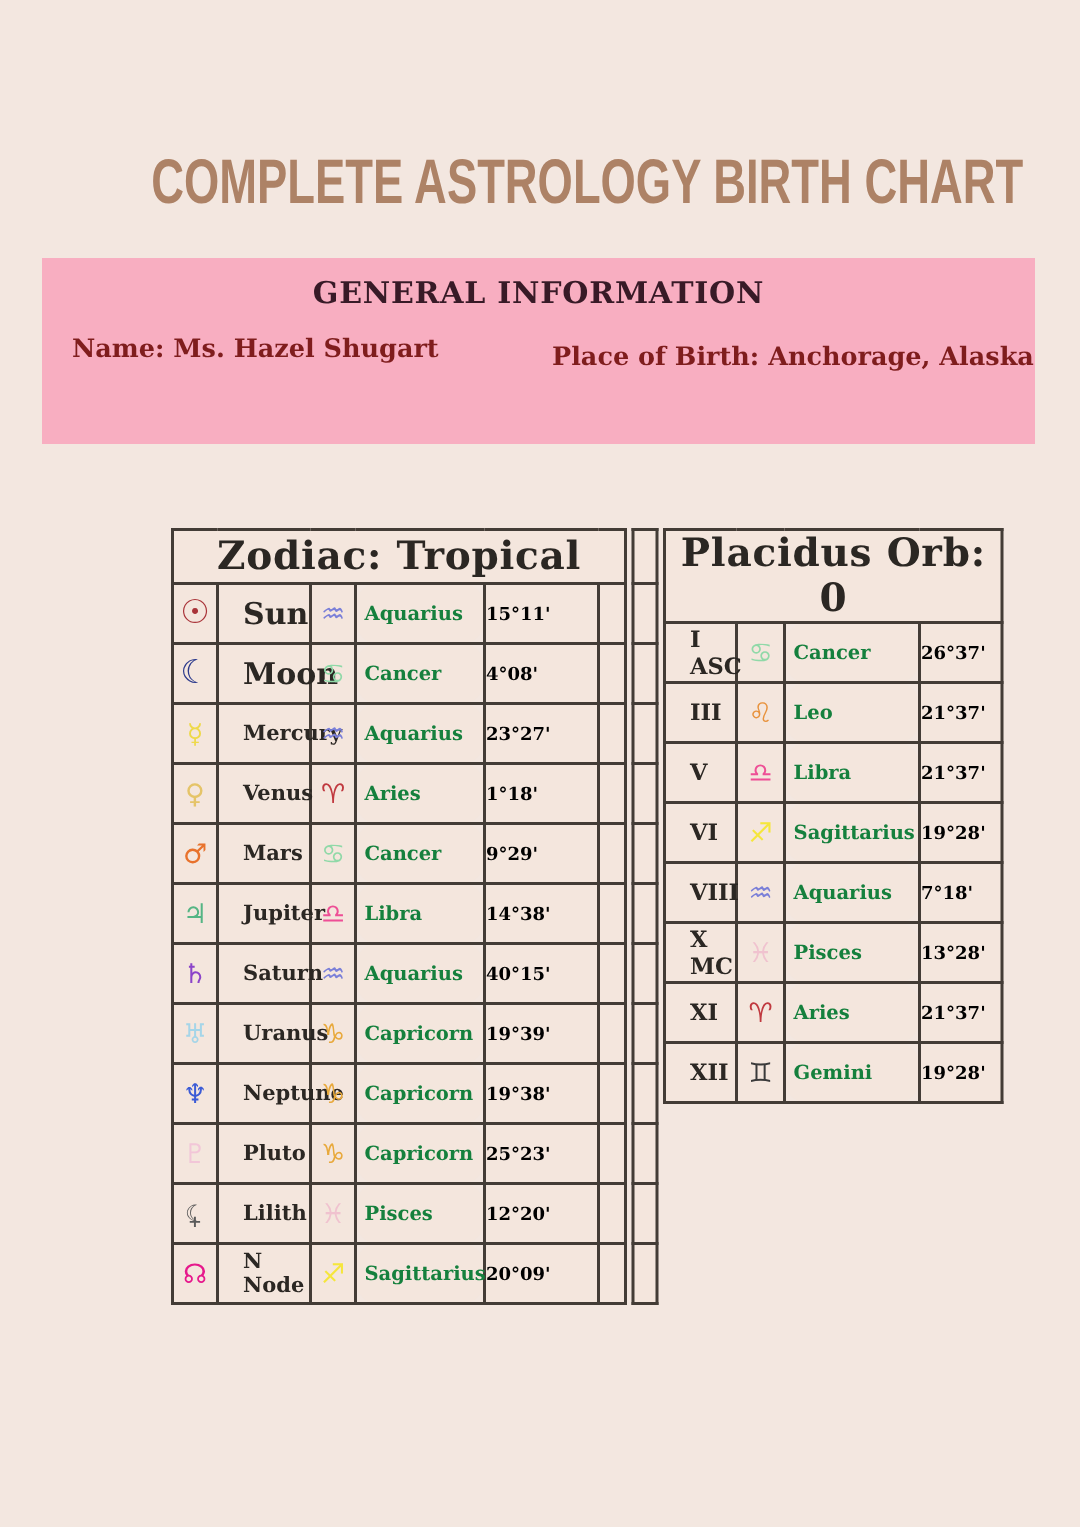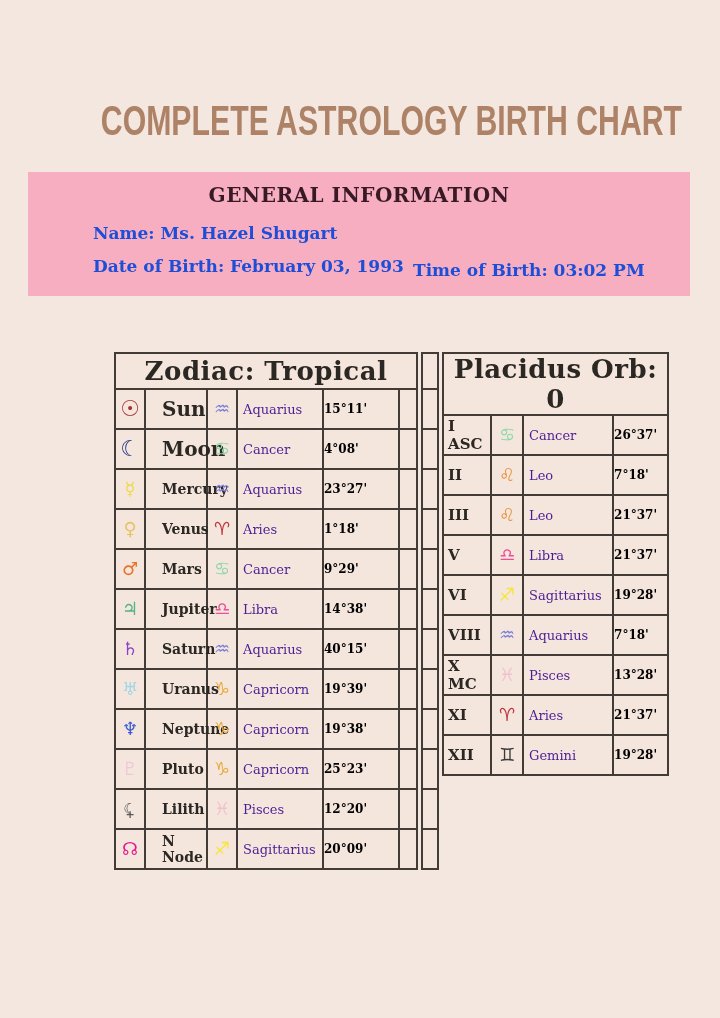--- a/index.html
+++ b/index.html
@@ -20,21 +20,21 @@
     white-space:nowrap;
   }
   .info-panel{
     position:absolute;left:28px;top:172px;width:662px;height:124px;
     background:#f8aec1;
   }
   .info-heading{
     position:absolute;top:11px;left:0;width:662px;text-align:center;
     font-size:20px;font-weight:bold;letter-spacing:0.5px;color:#381a27;
   }
-  .gi{position:absolute;font-size:17px;font-weight:bold;color:#1d4ed8;white-space:nowrap;margin-left:45px;}
+  .gi{position:absolute;font-size:17px;font-weight:bold;color:#7f1d1d;white-space:nowrap;}
   .gi-name{left:20px;top:51px;}
   .gi-dob{left:20px;top:84px;}
   .gi-place{left:340px;top:56px;}
   .gi-time{left:340px;top:88px;}
 
   .tables{
     position:absolute;left:114px;top:352px;
     display:flex;gap:3px;align-items:flex-start;
   }
   table{border-collapse:collapse;table-layout:fixed;}
@@ -52,34 +52,33 @@
   .glyph{
     font-family:"DejaVu Sans", sans-serif;
     font-size:18px;font-weight:bold;line-height:1;display:inline-block;
   }
   .big .glyph{font-size:22px;}
   .glyph-stack{display:inline-flex;flex-direction:column;align-items:center;line-height:0.62;}
   .glyph-stack .g-main{font-size:15px;}
   .glyph-stack .g-extra{font-size:11px;margin-top:-2px;font-family:"DejaVu Sans", sans-serif;}
   .name-cell{font-size:14px;font-weight:600;padding-left:16px;color:#2b2723;}
   .name-cell.big{font-size:20px;}
-  .sign-name-cell{font-size:13px;font-weight:400;padding-left:5px;color:#4c1d95;border-radius:15px;}
+  .sign-name-cell{font-size:13px;font-weight:700;padding-left:5px;color:#15803d;border-radius:15px;}
   .degree-cell{font-size:12px;font-weight:600;text-align:left;color:#000000;}
-  .house-cell{font-size:15px;font-weight:600;padding-left:4px;color:#2b2723;}
+  .house-cell{font-size:15px;font-weight:600;padding-left:16px;color:#2b2723;}
 </style>
 </head>
 <body>
 
 <div class="title">COMPLETE ASTROLOGY BIRTH CHART</div>
 
 <div class="info-panel">
   <div class="info-heading">GENERAL INFORMATION</div>
   <div class="gi gi-name">Name: Ms. Hazel Shugart</div>
-  <div class="gi gi-dob">Date of Birth: February 03, 1993</div>
-  <div class="gi gi-time">Time of Birth: 03:02 PM</div>
+  <div class="gi gi-place">Place of Birth: Anchorage, Alaska</div>
 </div>
 
 <div class="tables">
   <table class="tbl-left">
     <colgroup>
       <col style="width:30px">
         <col style="width:62px">
         <col style="width:30px">
       <col style="width:86px">
         <col style="width:76px">
@@ -252,26 +251,20 @@
       </tr>
     </thead>
     <tbody id="houses-body">
         <tr>
           <td class="house-cell">I ASC</td>
           <td class="icon-cell"><span class="glyph" style="color: rgb(144, 217, 168);">♋</span></td>
           <td class="sign-name-cell">Cancer</td>
           <td class="degree-cell">26°37'</td>
         </tr>
         <tr>
-          <td class="house-cell">II</td>
-          <td class="icon-cell"><span class="glyph" style="color: rgb(232, 146, 60);">♌</span></td>
-          <td class="sign-name-cell">Leo</td>
-          <td class="degree-cell">7°18'</td>
-        </tr>
-        <tr>
           <td class="house-cell">III</td>
           <td class="icon-cell"><span class="glyph" style="color: rgb(232, 146, 60);">♌</span></td>
           <td class="sign-name-cell">Leo</td>
           <td class="degree-cell">21°37'</td>
         </tr>
         <tr>
           <td class="house-cell">V</td>
           <td class="icon-cell"><span class="glyph" style="color: rgb(238, 79, 150);">♎</span></td>
           <td class="sign-name-cell">Libra</td>
           <td class="degree-cell">21°37'</td>

